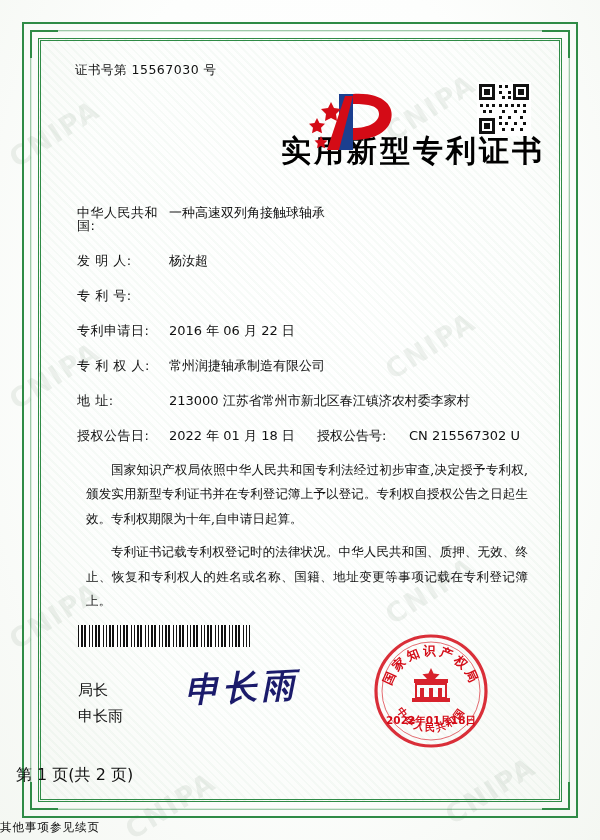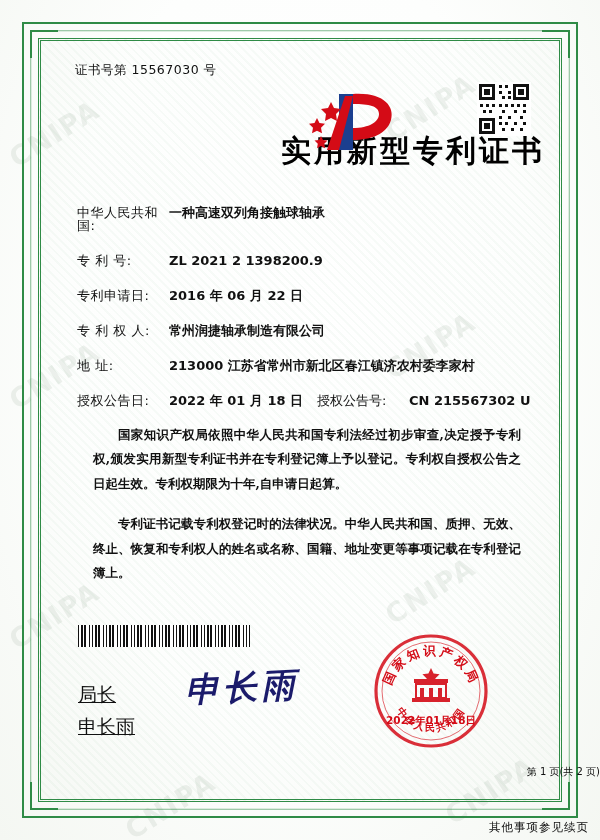--- a/index.html
+++ b/index.html
@@ -65,56 +65,56 @@
     position:absolute;right:14px;top:20px;width:54px;height:54px;
   }
   .title{
     text-align:right;font-size:30px;font-weight:bold;color:#000;
     letter-spacing:3px;margin-top:52px;
     font-family:"DejaVu Serif","Liberation Serif",serif;
   }
   .fields{margin-top:34px;padding-left:22px;font-size:13px;color:#111;line-height:1;}
   .row{display:flex;align-items:baseline;margin-bottom:22px;}
   .lbl{width:92px;flex:none;letter-spacing:0.5px;}
-  .val{flex:1;font-weight:bold;}
+  .val{flex:1;}
   .row2{display:flex;align-items:flex-start;margin-bottom:14px;}
   .row2 .lbl{width:92px;flex:none;}
   .row2 .val{width:148px;}
   .row2 .lbl2{width:92px;flex:none;margin-left:12px;}
   .para{
     margin-top:16px;padding-left:22px;padding-right:8px;
     font-size:12.5px;line-height:1.95;color:#111;text-align:justify;
     font-family:"DejaVu Serif","Liberation Serif",serif;
   }
-  .para p{margin:16px;text-indent:2em;font-weight:bold;}
+  .para p{margin:9px;text-indent:2em;}
   .barcode{
     position:absolute;left:78px;top:625px;width:172px;height:22px;
     background:repeating-linear-gradient(90deg,
       #111 0 1px, #fff 1px 3px, #111 3px 5px, #fff 5px 6px,
       #111 6px 8px, #fff 8px 11px, #111 11px 12px, #fff 12px 14px);
   }
   .signer{
-    position:absolute;left:78px;top:678px;font-size:19px;line-height:1.7;color:#111;text-decoration:underline;
+    position:absolute;left:78px;top:678px;font-size:15px;line-height:1.7;color:#111;
   }
   .signature{
     position:absolute;left:185px;top:665px;
     font-family:"DejaVu Serif","Liberation Serif",serif;
     font-size:34px;color:#1b1b6b;font-style:italic;font-weight:bold;
     letter-spacing:4px;
     transform:rotate(-3deg);
   }
   .seal{
     position:absolute;left:372px;top:632px;width:118px;height:118px;
   }
   .pagenum{
-    position:absolute;left:0;right:0;top:765px;text-align:right;
-    font-size:10px;color:#111;margin-left:16px;
+    position:absolute;left:0;right:0;top:765px;text-align:left;
+    font-size:16px;color:#111;margin-left:16px;
   }
   .footer-note{
-    position:absolute;left:0;right:11px;top:820px;text-align:right;
+    position:absolute;left:0;right:11px;top:820px;text-align:left;
     font-size:11.5px;color:#111;letter-spacing:1px;font-family:Liberation Mono, monospace;
   }
 </style>
 </head>
 <body>
 
 <div class="page">
 
   <div class="wm" style="left:4px;top:118px;">CNIPA</div>
   <div class="wm" style="left:380px;top:92px;">CNIPA</div>
@@ -195,22 +195,25 @@
     </div>
 
     <div class="title">实用新型专利证书</div>
 
     <div class="fields">
       <div class="row">
         <span class="lbl">中华人民共和国:</span>
         <span class="val">一种高速双列角接触球轴承</span>
       </div>
       <div class="row">
+        <span class="lbl">发 明 人:</span>
+        <span class="val">杨汝超</span>
+      </div>
+      <div class="row">
         <span class="lbl">专 利 号:</span>
-        <span class="val">ZL 2021 2 1398200.9</span>
       </div>
       <div class="row">
         <span class="lbl">专利申请日:</span>
         <span class="val">2016 年 06 月 22 日</span>
       </div>
       <div class="row">
         <span class="lbl">专 利 权 人:</span>
         <span class="val">常州润捷轴承制造有限公司</span>
       </div>
       <div class="row">

